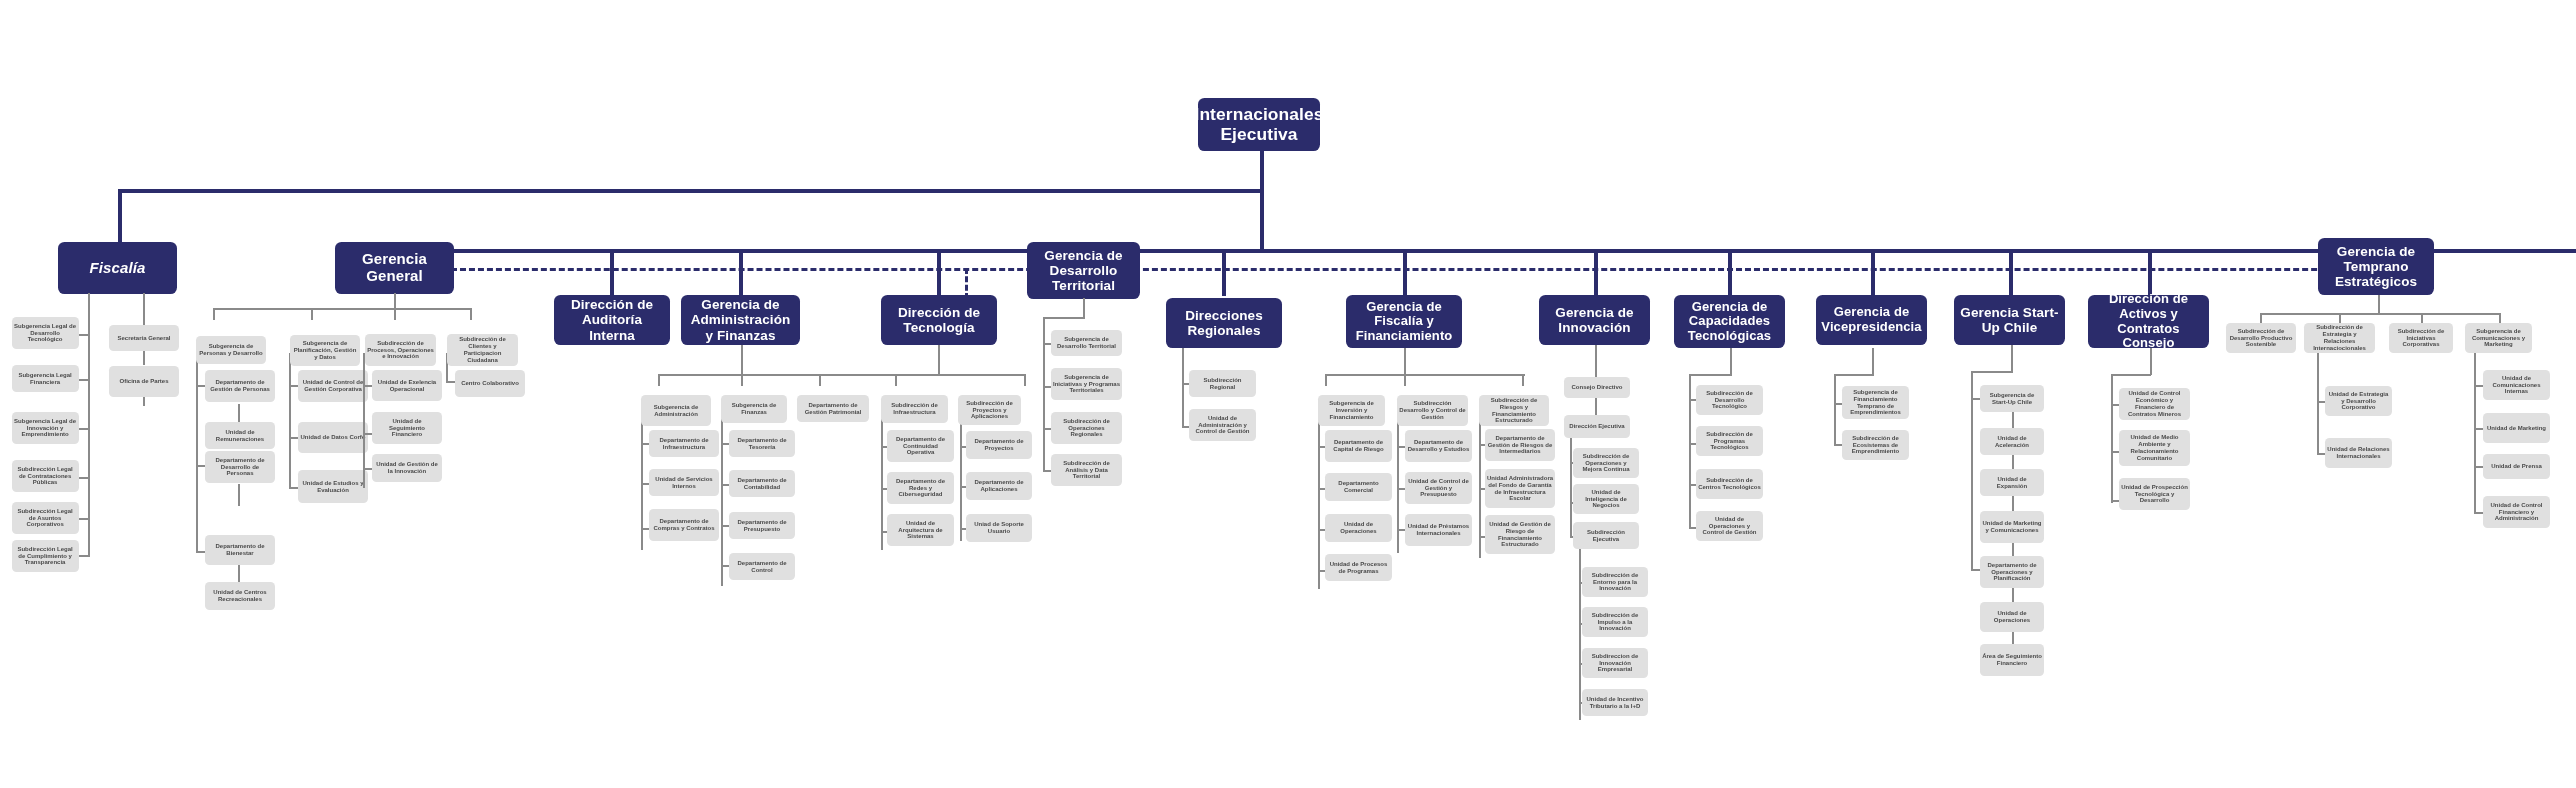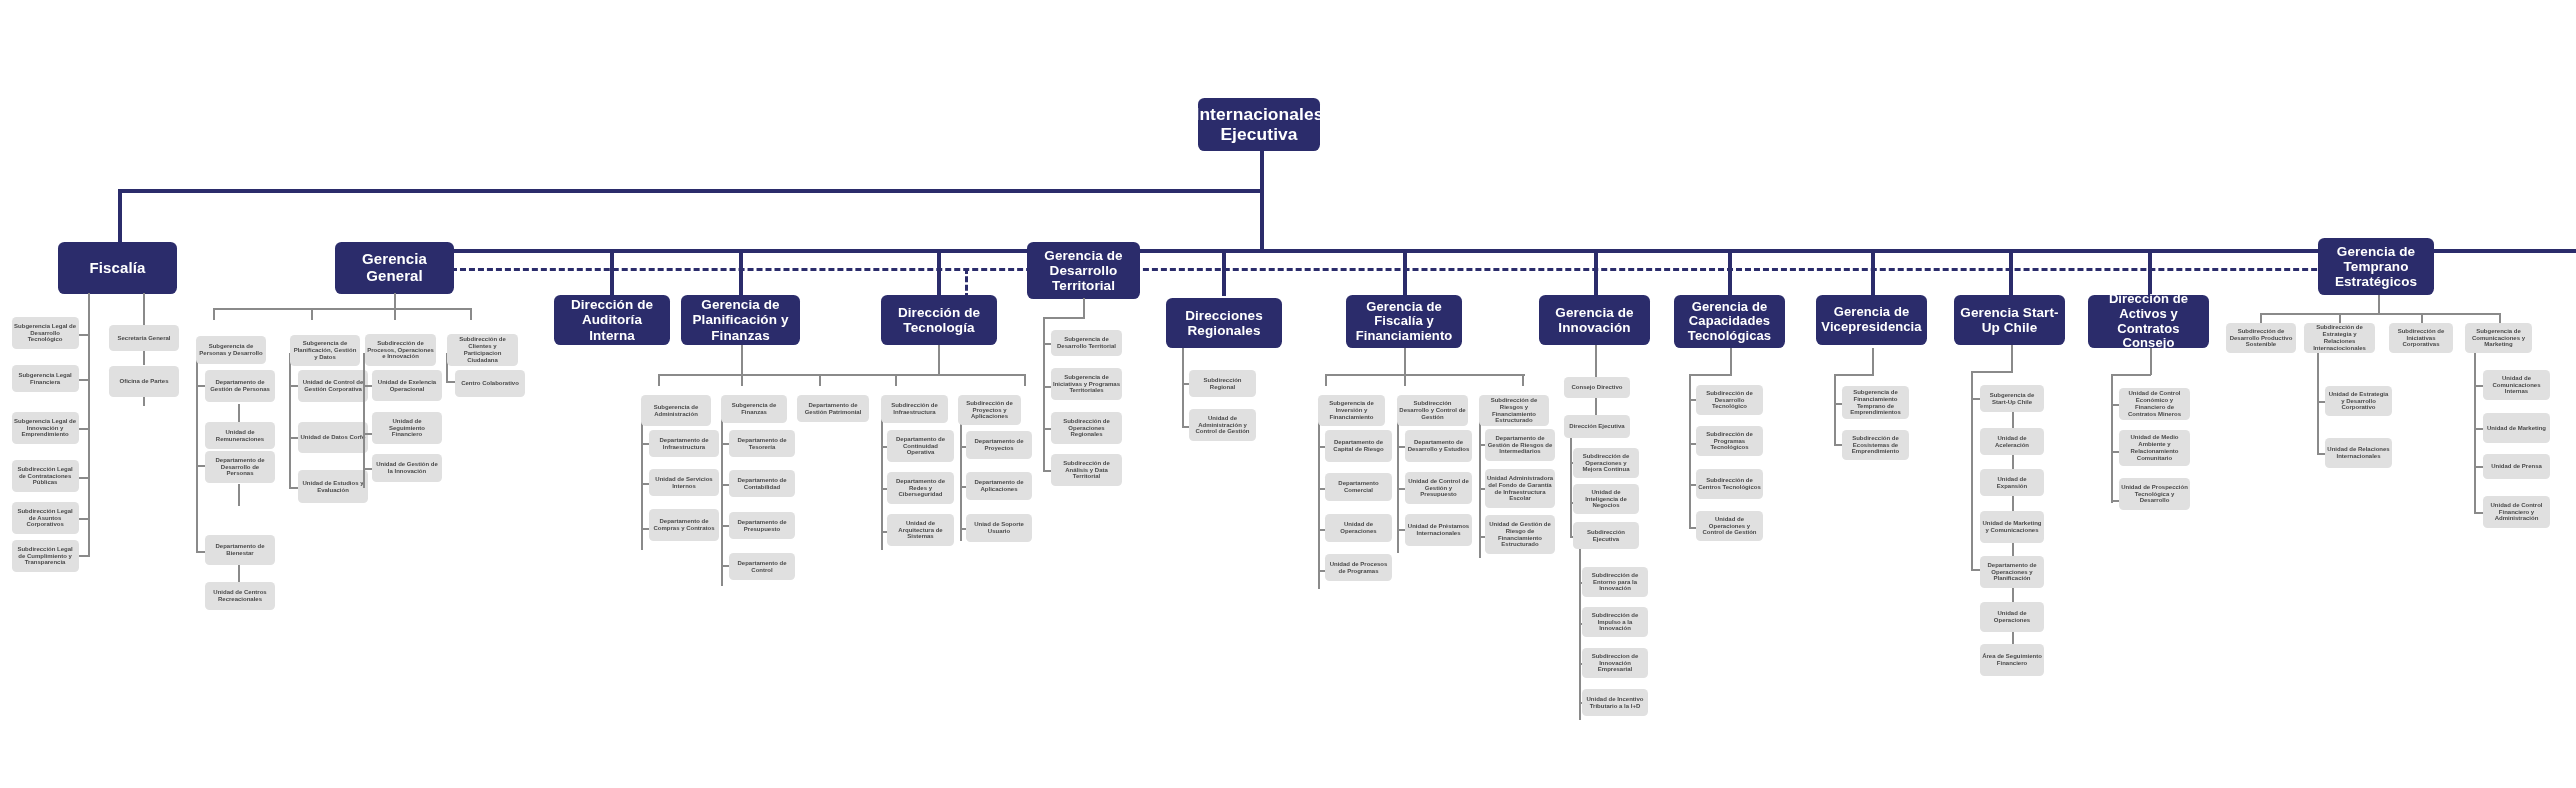--- a/index.html
+++ b/index.html
@@ -41,34 +41,34 @@
   <div class="trunk" style="left:2148px;top:249px;width:3.9px;height:57px;"></div>
   <div class="trunk" style="left:2376px;top:249px;width:3.9px;height:18px;"></div>
 
   <div class="dash-h" style="left:451px;top:268px;width:1938px;"></div>
   <div class="dash-v" style="left:965px;top:268px;height:31px;"></div>
 
   <div class="node lvl0" style="left:1198px;top:98px;width:122px;height:53px;padding:2.6px 5.2px;">
     <span>Internacionales Ejecutiva</span>
   </div>
 
-  <div class="node lvl1" style="left:58px;top:242px;width:119px;height:52px;padding:2.6px 5.2px;">
+  <div class="node lvl1" style="left:58px;top:242px;width:119px;height:52px;padding:2.6px 5.2px;font-style:italic;">
     <span>Fiscalía</span>
     </div>
 
   <div class="node lvl1" style="left:335px;top:242px;width:119px;height:52px;padding:2.6px 5.2px;">
     <span>Gerencia General</span>
     </div>
 
   <div class="node lvl1" style="left:554px;top:295px;width:116px;height:50px;padding:2.6px 5.2px;font-size:13.5px;">
     <span>Dirección de Auditoría Interna</span>
     </div>
 
   <div class="node lvl1" style="left:681px;top:295px;width:119px;height:50px;padding:2.6px 5.2px;font-size:13.5px;">
-    <span>Gerencia de Planificación y Finanzas</span>
+    <span>Gerencia de Administración y Finanzas</span>
     </div>
 
   <div class="node lvl1" style="left:881px;top:295px;width:116px;height:50px;padding:2.6px 5.2px;font-size:13.5px;">
     <span>Dirección de Tecnología</span>
     </div>
 
   <div class="node lvl1" style="left:1027px;top:242px;width:113px;height:57px;padding:2.6px 5.2px;font-size:13.5px;">
     <span>Gerencia de Desarrollo Territorial</span>
     </div>
 

